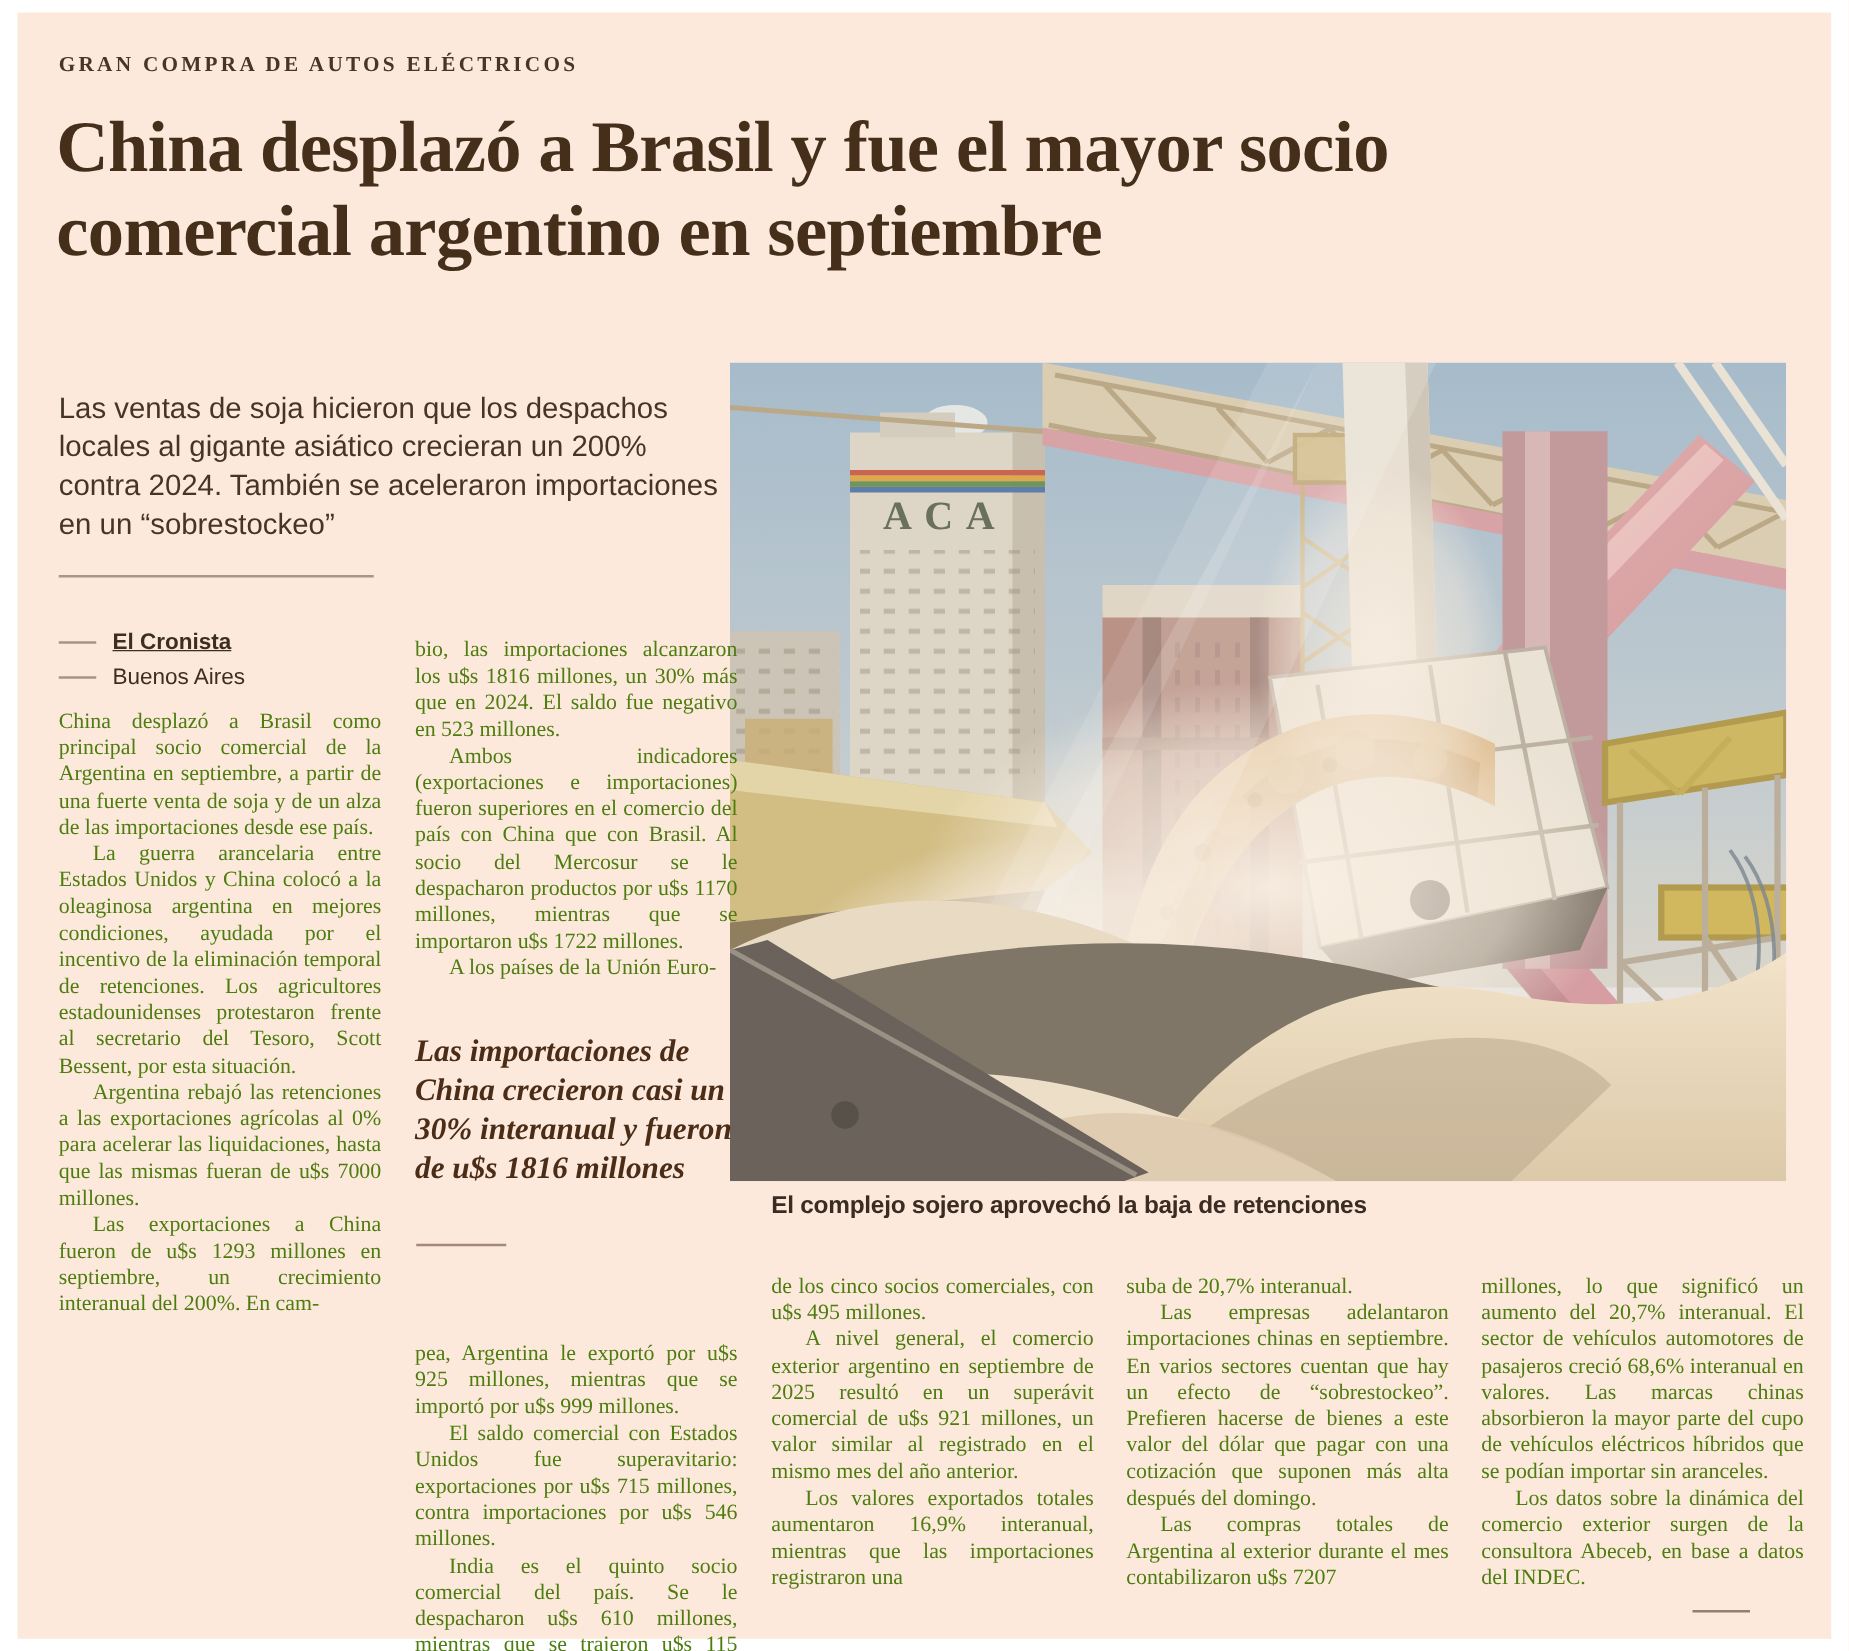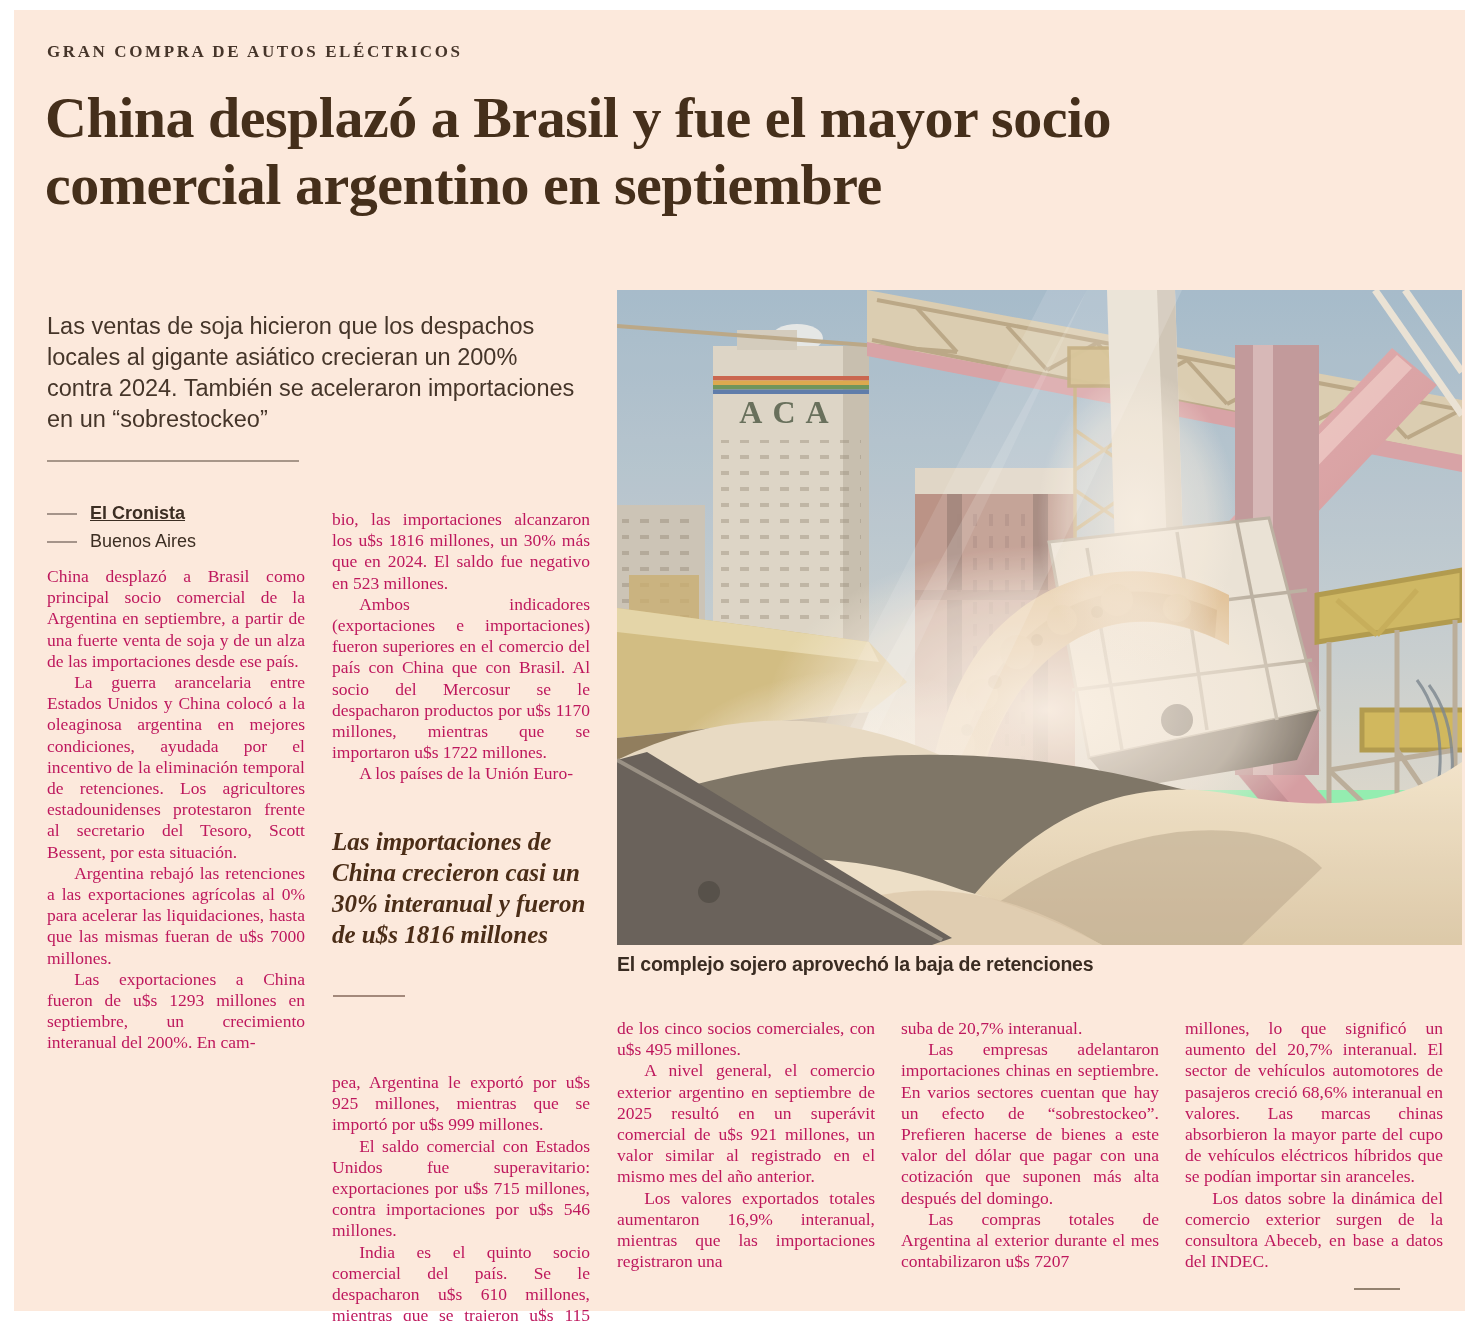--- a/index.html
+++ b/index.html
@@ -21,37 +21,37 @@
     left:47px;top:311px;width:535px;font-family:"Liberation Sans",sans-serif;
     font-size:23.5px;line-height:31px;color:#453529;
   }
   .rule-lede{left:47px;top:460px;width:252px;height:2px;background:#a79689;}
   .byline{left:47px;top:503px;font-family:"Liberation Sans",sans-serif;font-size:18px;color:#3c2e23;}
   .byline .row{display:flex;align-items:center;margin-bottom:7px;}
   .byline .dash{width:30px;height:2px;background:#a5948a;margin-right:13px;}
   .byline .src{font-weight:700;text-decoration:underline;}
   .col{
     width:258px;font-size:17.5px;line-height:21.2px;text-align:justify;
-    color:#be185d;hyphens:auto;-webkit-hyphens:auto;
+    color:#4d7c0f;hyphens:auto;-webkit-hyphens:auto;
   }
   .col p{margin:0;text-indent:1.55em;}
   .col p:first-child{text-indent:0;}
   .col1{left:47px;top:566px;}
   .col2t{left:332px;top:509px;}
   .col2b{left:332px;top:1072px;}
   .col3{left:617px;top:1018px;}
   .col4{left:901px;top:1018px;}
   .col5{left:1185px;top:1018px;}
   .pullquote{
     left:332px;top:826px;width:258px;font-weight:700;font-style:italic;
     font-size:25px;line-height:31px;color:#4b2d17;text-align:left;
   }
   .rule-quote{left:333px;top:995px;width:72px;height:2px;background:#a3897b;}
   .photo{
-    left:617px;top:290px;width:845px;height:655px;background:#86efac;overflow:hidden;
+    left:584px;top:290px;width:845px;height:655px;background:#e5e5e5;overflow:hidden;
   }
   .caption{
     left:617px;top:953px;width:845px;font-family:"Liberation Sans",sans-serif;
     font-weight:700;font-size:19.5px;color:#3a2c22;letter-spacing:-0.2px;
   }
   .end-dash{left:1354px;top:1288px;width:46px;height:2px;background:#93816f;}
 </style>
 </head>
 <body>
 

